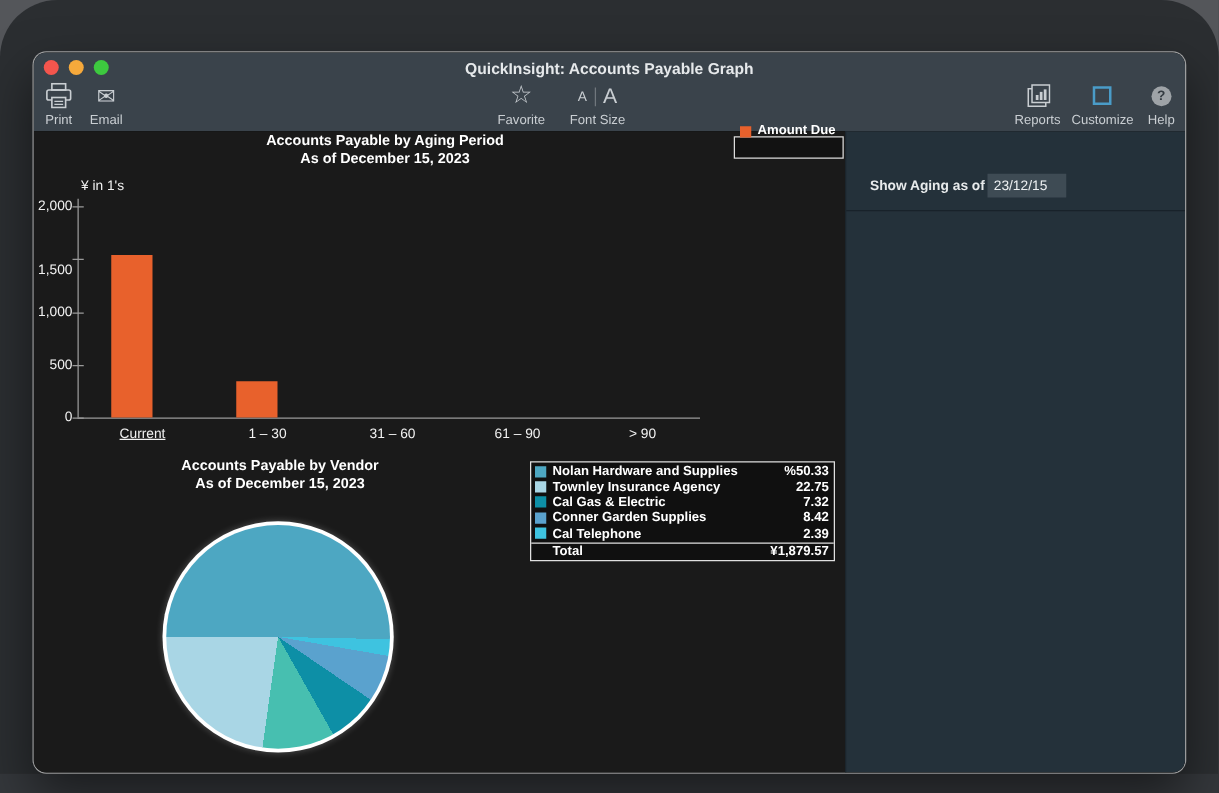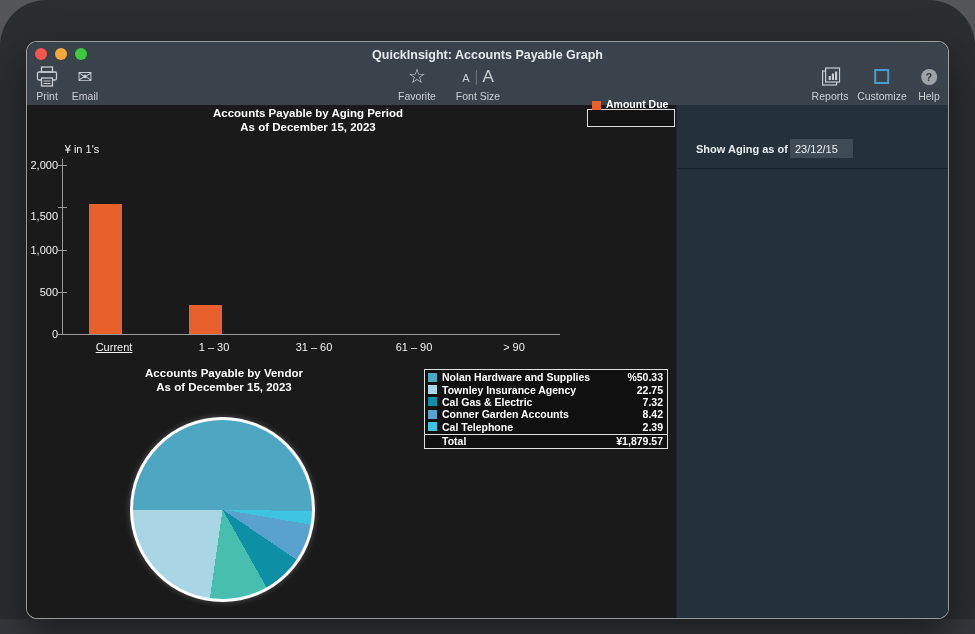--- a/index.html
+++ b/index.html
@@ -220,21 +220,21 @@
             <div class="v-label">Townley Insurance Agency</div>
             <div class="v-value">22.75</div>
           </div>
           <div class="v-row">
             <div class="v-swatch" style="background: rgb(13, 143, 166);"></div>
             <div class="v-label">Cal Gas &amp; Electric</div>
             <div class="v-value">7.32</div>
           </div>
           <div class="v-row">
             <div class="v-swatch" style="background: rgb(90, 162, 206);"></div>
-            <div class="v-label">Conner Garden Accounts</div>
+            <div class="v-label">Conner Garden Supplies</div>
             <div class="v-value">8.42</div>
           </div>
           <div class="v-row">
             <div class="v-swatch" style="background: rgb(62, 195, 224);"></div>
             <div class="v-label">Cal Telephone</div>
             <div class="v-value">2.39</div>
           </div>
           <div class="v-total">
             <div class="v-label">Total</div>
             <div class="v-value">¥1,879.57</div>

